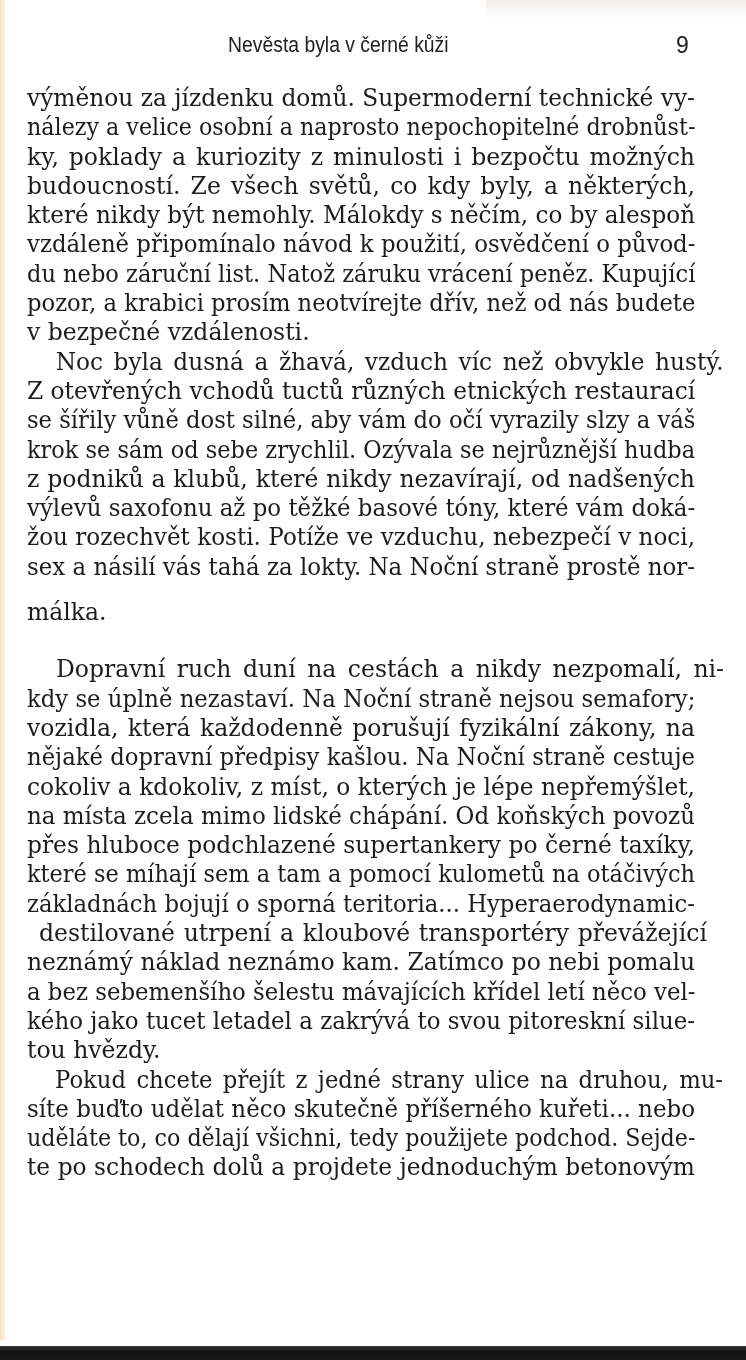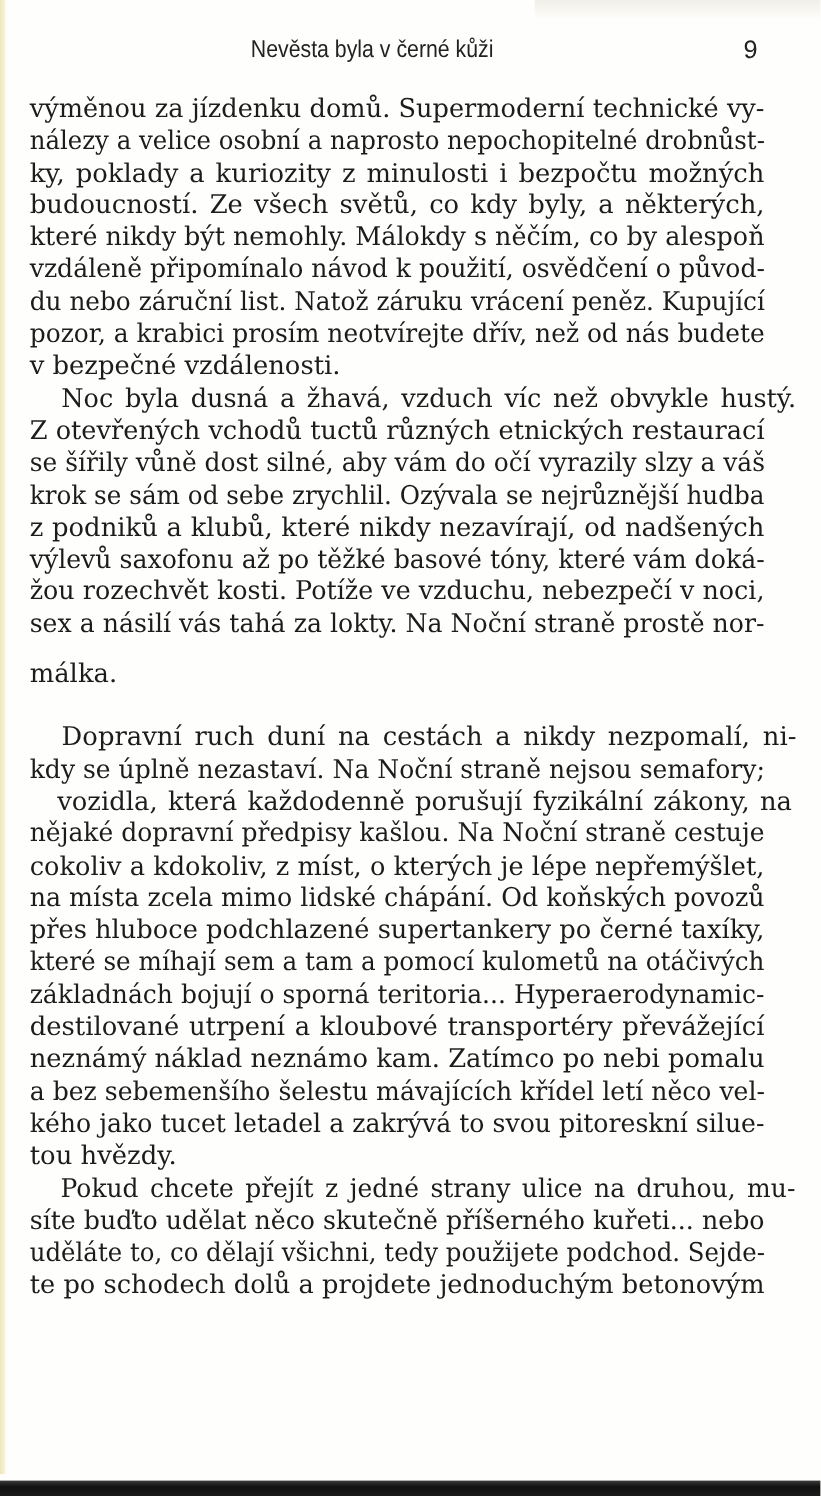--- a/index.html
+++ b/index.html
@@ -75,28 +75,28 @@
       <div class="line" style="display: block; width: 700px; transform: scaleX(0.954286);">krok se sám od sebe zrychlil. Ozývala se nejrůznější hudba</div>
       <div class="line" style="display: block; width: 668px;">z podniků a klubů, které nikdy nezavírají, od nadšených</div>
       <div class="line" style="display: block; width: 686px; transform: scaleX(0.973761);">výlevů saxofonu až po těžké basové tóny, které vám doká-</div>
       <div class="line" style="display: block; width: 680px; transform: scaleX(0.982353);">žou rozechvět kosti. Potíže ve vzduchu, nebezpečí v noci,</div>
       <div class="line" style="display: block; width: 686px; transform: scaleX(0.973761);">sex a násilí vás tahá za lokty. Na Noční straně prostě nor-</div>
       <div class="line last" style="display: block; width: 668px; margin-top: 16px;">málka.</div>
     </div>
     <div>
       <div class="line indent" style="display: block; width: 668px; margin-top: 28px;">Dopravní ruch duní na cestách a nikdy nezpomalí, ni-</div>
       <div class="line" style="display: block; width: 690px; transform: scaleX(0.968116);">kdy se úplně nezastaví. Na Noční straně nejsou semafory;</div>
-      <div class="line" style="display: block; width: 668px; margin-left: 25px;">vozidla, která každodenně porušují fyzikální zákony, na</div>
+      <div class="line" style="display: block; width: 668px;">vozidla, která každodenně porušují fyzikální zákony, na</div>
       <div class="line" style="display: block; width: 690px; transform: scaleX(0.968116);">nějaké dopravní předpisy kašlou. Na Noční straně cestuje</div>
       <div class="line" style="display: block; width: 673px; transform: scaleX(0.992571);">cokoliv a kdokoliv, z míst, o kterých je lépe nepřemýšlet,</div>
       <div class="line" style="display: block; width: 683px; transform: scaleX(0.978038);">na místa zcela mimo lidské chápání. Od koňských povozů</div>
       <div class="line" style="display: block; width: 672px; transform: scaleX(0.994048);">přes hluboce podchlazené supertankery po černé taxíky,</div>
       <div class="line" style="display: block; width: 700px; transform: scaleX(0.954286);">které se míhají sem a tam a pomocí kulometů na otáčivých</div>
       <div class="line" style="display: block; width: 691px; transform: scaleX(0.966715);">základnách bojují o sporná teritoria... Hyperaerodynamic-</div>
-      <div class="line" style="display: block; width: 668px;">destilované utrpení a kloubové transportéry převážející</div>
+      <div class="line" style="display: block; width: 668px; margin-left: 12px;">destilované utrpení a kloubové transportéry převážející</div>
       <div class="line" style="display: block; width: 669px; transform: scaleX(0.998505);">neznámý náklad neznámo kam. Zatímco po nebi pomalu</div>
       <div class="line" style="display: block; width: 688px; transform: scaleX(0.97093);">a bez sebemenšího šelestu mávajících křídel letí něco vel-</div>
       <div class="line" style="display: block; width: 686px; transform: scaleX(0.973761);">kého jako tucet letadel a zakrývá to svou pitoreskní silue-</div>
       <div class="line last" style="display: block; width: 668px;">tou hvězdy.</div>
     </div>
     <div>
       <div class="line indent" style="display: block; width: 691px; transform: scaleX(0.966715);">Pokud chcete přejít z jedné strany ulice na druhou, mu-</div>
       <div class="line" style="display: block; width: 684px; transform: scaleX(0.976608);">síte buďto udělat něco skutečně příšerného kuřeti... nebo</div>
       <div class="line" style="display: block; width: 707px; transform: scaleX(0.944837);">uděláte to, co dělají všichni, tedy použijete podchod. Sejde-</div>
       <div class="line" style="display: block; width: 673px; transform: scaleX(0.992571);">te po schodech dolů a projdete jednoduchým betonovým</div>

